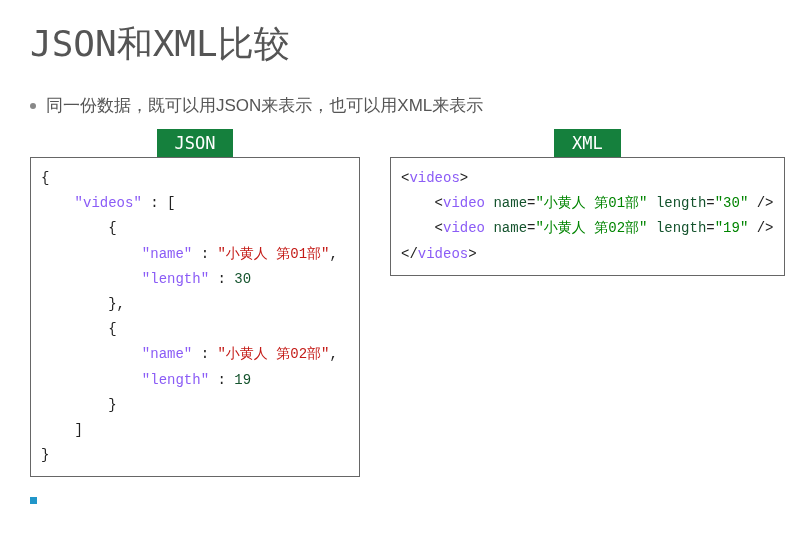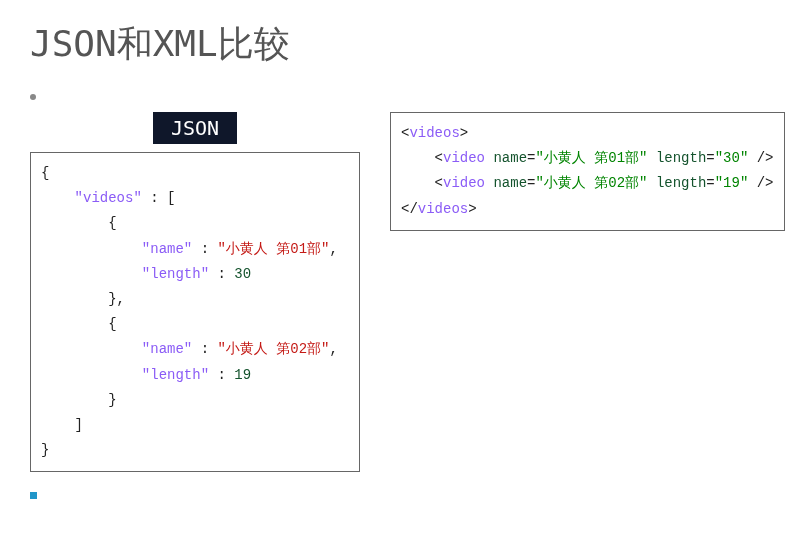--- a/index.html
+++ b/index.html
@@ -35,26 +35,25 @@
   }
   .cols {
     display: flex;
     gap: 30px;
     margin-bottom: 20px;
   }
   .col { display:flex; flex-direction:column; align-items:center; }
   .col.left { flex: 0 0 330px; }
   .col.right { flex: 1; }
   .tag {
-    background: #0f172a;
+    background: #15803d;
     color: #fff;
     font-family: Consolas, monospace;
-    font-size: 20px;
+    font-size: 17px;
     padding: 4px 18px;
-    margin-bottom: 8px;
   }
   .codebox {
     width: 100%;
     border: 1px solid #666;
     padding: 8px 10px;
     font-family: Consolas, "Courier New", monospace;
     font-size: 14px;
     line-height: 1.8;
     white-space: pre;
     overflow: hidden;
@@ -67,40 +66,42 @@
   .c-attr { color: #14532d; }
   .c-attrval { color: #008400; } 
 </style>
 </head>
 <body>
 
 <div class="title">JSON和XML比较</div>
 
 <div class="bullet-row">
   <span class="bullet-dot"></span>
+  <span>同一份数据，既可以用JSON来表示，也可以用XML来表示</span>
 </div>
 
 <div class="cols">
   <div class="col left">
     <div class="tag">JSON</div>
     <div class="codebox"><span class="c-brace">{</span>
     <span class="c-key">"videos"</span> <span class="c-punct">: [</span>
         <span class="c-punct">{</span>
             <span class="c-key">"name"</span> <span class="c-punct">:</span> <span class="c-str">"小黄人 第01部"</span><span class="c-punct">,</span>
             <span class="c-key">"length"</span> <span class="c-punct">:</span> <span class="c-num">30</span>
         <span class="c-punct">},</span>
         <span class="c-punct">{</span>
             <span class="c-key">"name"</span> <span class="c-punct">:</span> <span class="c-str">"小黄人 第02部"</span><span class="c-punct">,</span>
             <span class="c-key">"length"</span> <span class="c-punct">:</span> <span class="c-num">19</span>
         <span class="c-punct">}</span>
     <span class="c-punct">]</span>
 <span class="c-brace">}</span></div>
   </div>
 
   <div class="col right">
+    <div class="tag">XML</div>
     <div class="codebox"><span class="c-punct">&lt;</span><span class="c-key">videos</span><span class="c-punct">&gt;</span>
     <span class="c-punct">&lt;</span><span class="c-key">video</span> <span class="c-attr">name</span><span class="c-punct">=</span><span class="c-attrval">"小黄人 第01部"</span> <span class="c-attr">length</span><span class="c-punct">=</span><span class="c-attrval">"30"</span> <span class="c-punct">/&gt;</span>
     <span class="c-punct">&lt;</span><span class="c-key">video</span> <span class="c-attr">name</span><span class="c-punct">=</span><span class="c-attrval">"小黄人 第02部"</span> <span class="c-attr">length</span><span class="c-punct">=</span><span class="c-attrval">"19"</span> <span class="c-punct">/&gt;</span>
 <span class="c-punct">&lt;/</span><span class="c-key">videos</span><span class="c-punct">&gt;</span></div>
   </div>
 </div>
 
 <div class="bullet-row">
   <span class="bullet-square"></span>
 </div>

